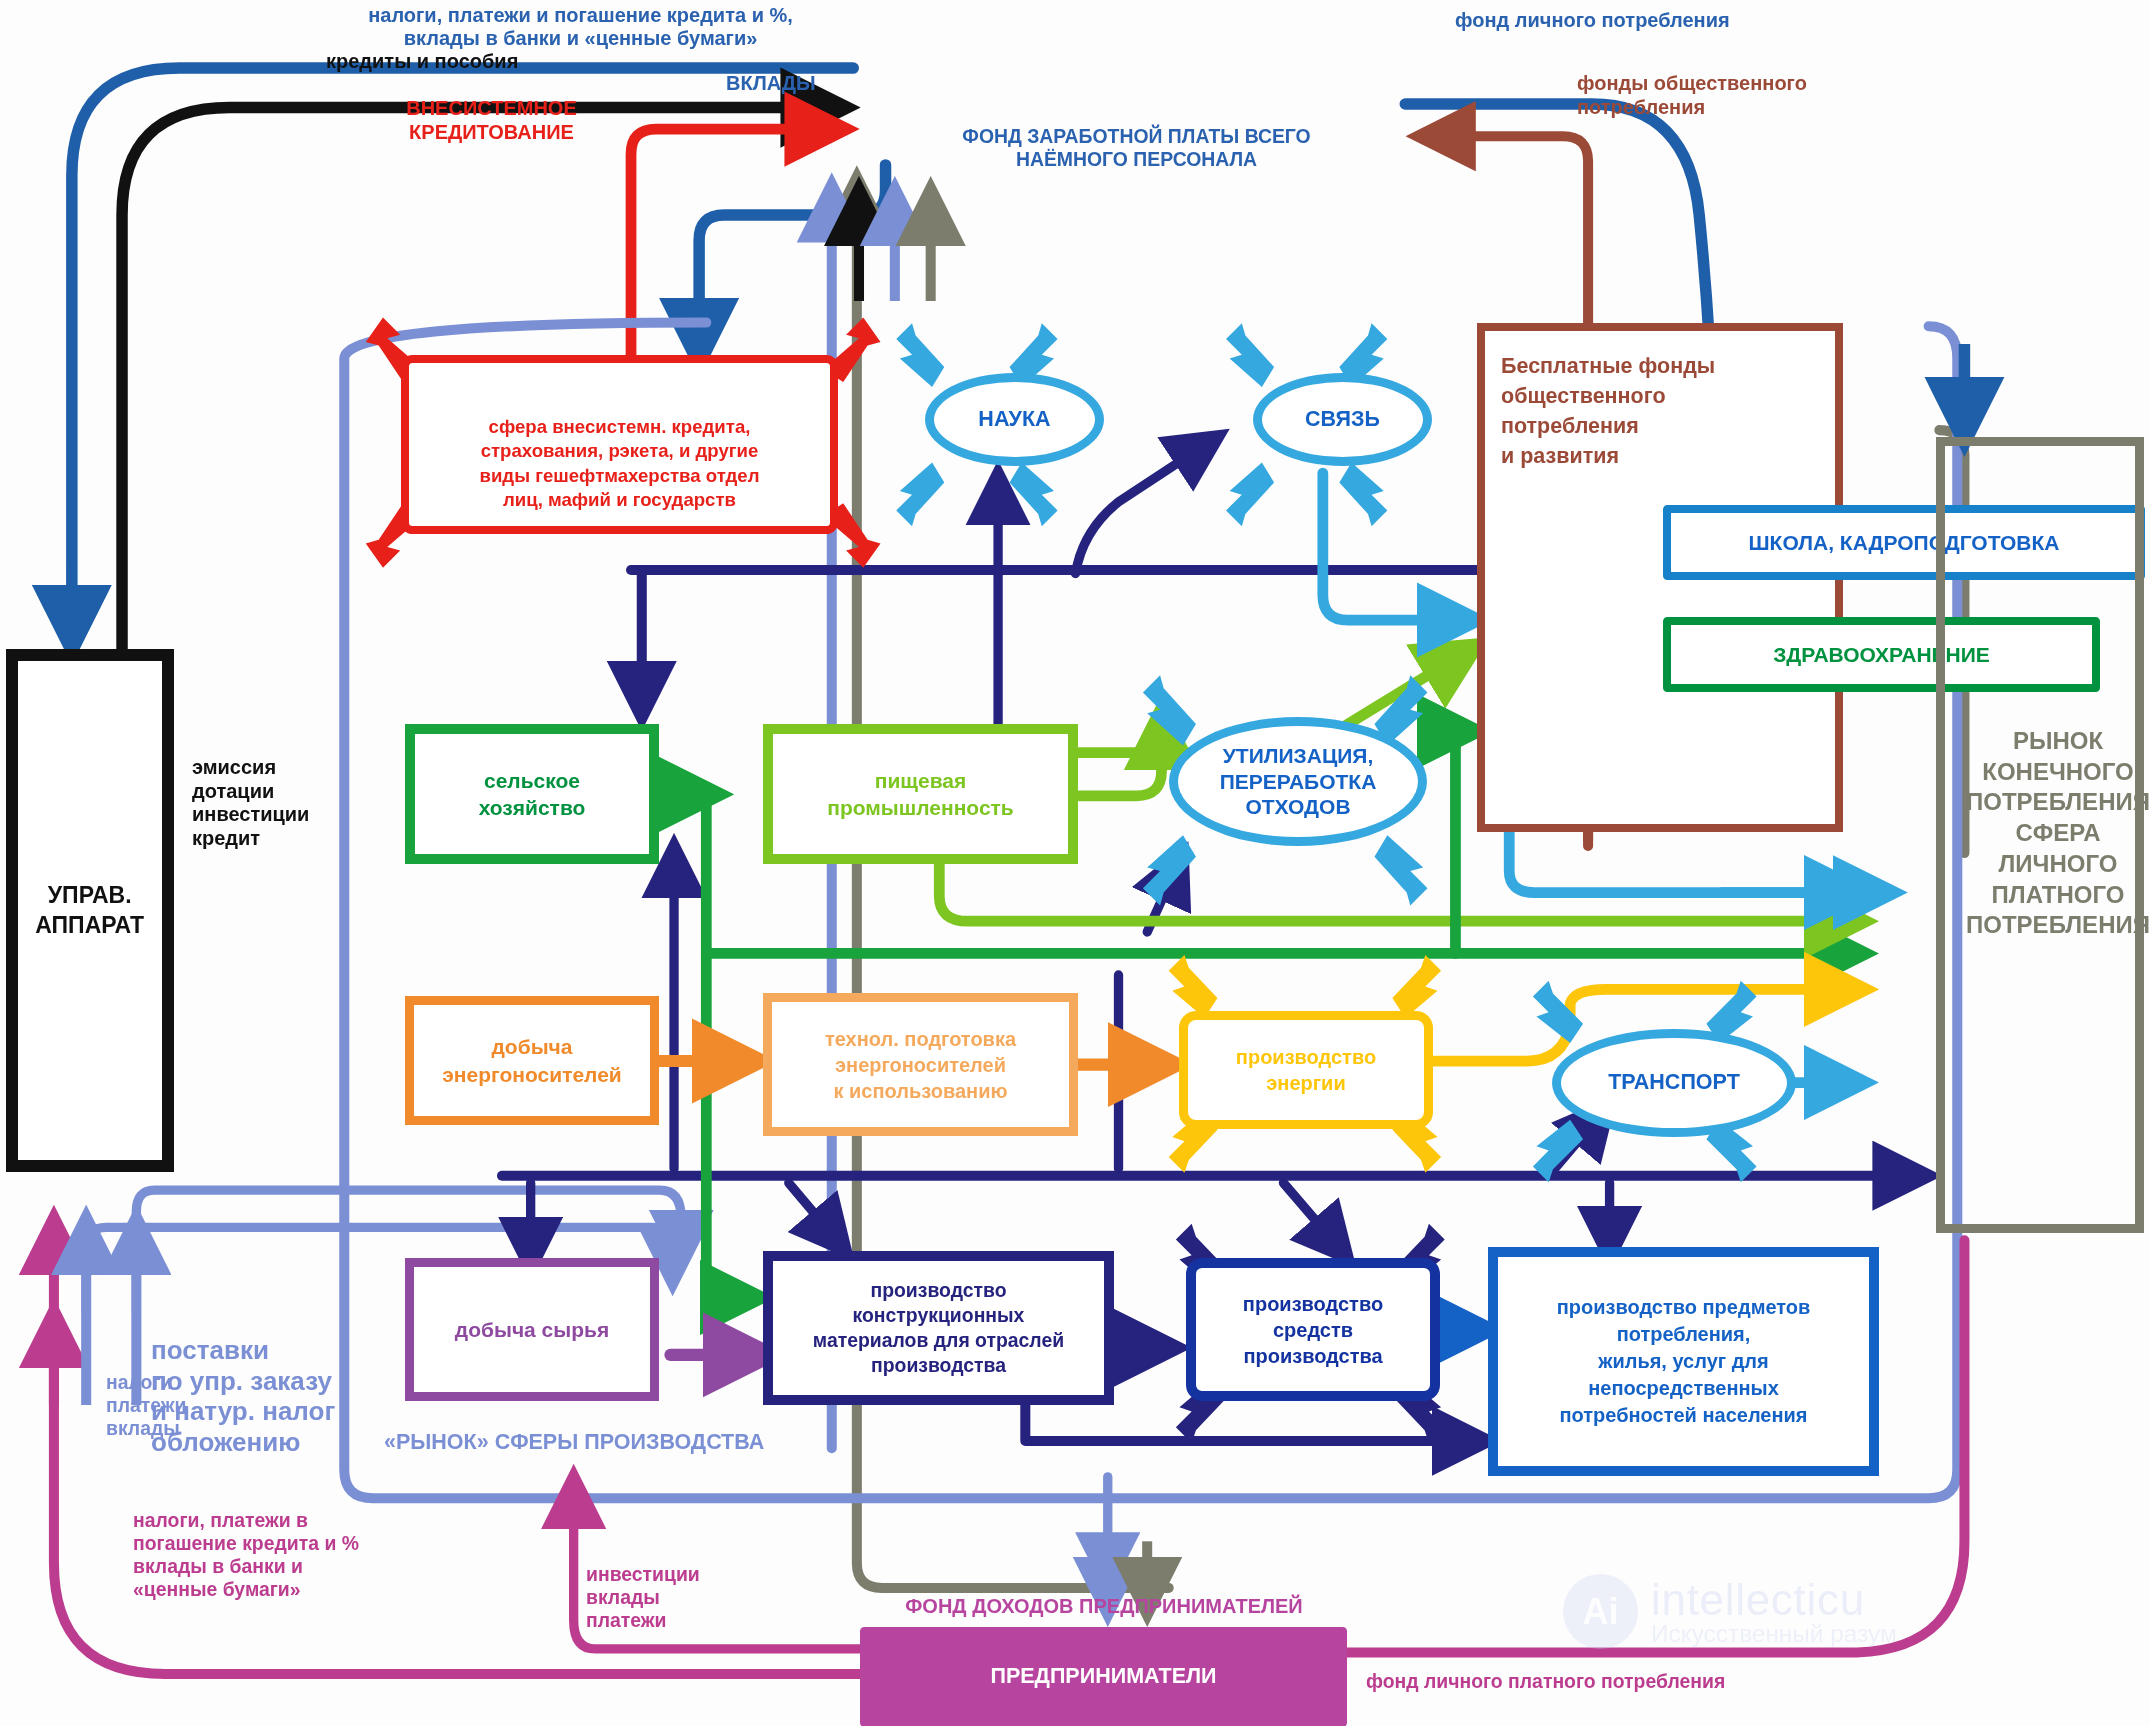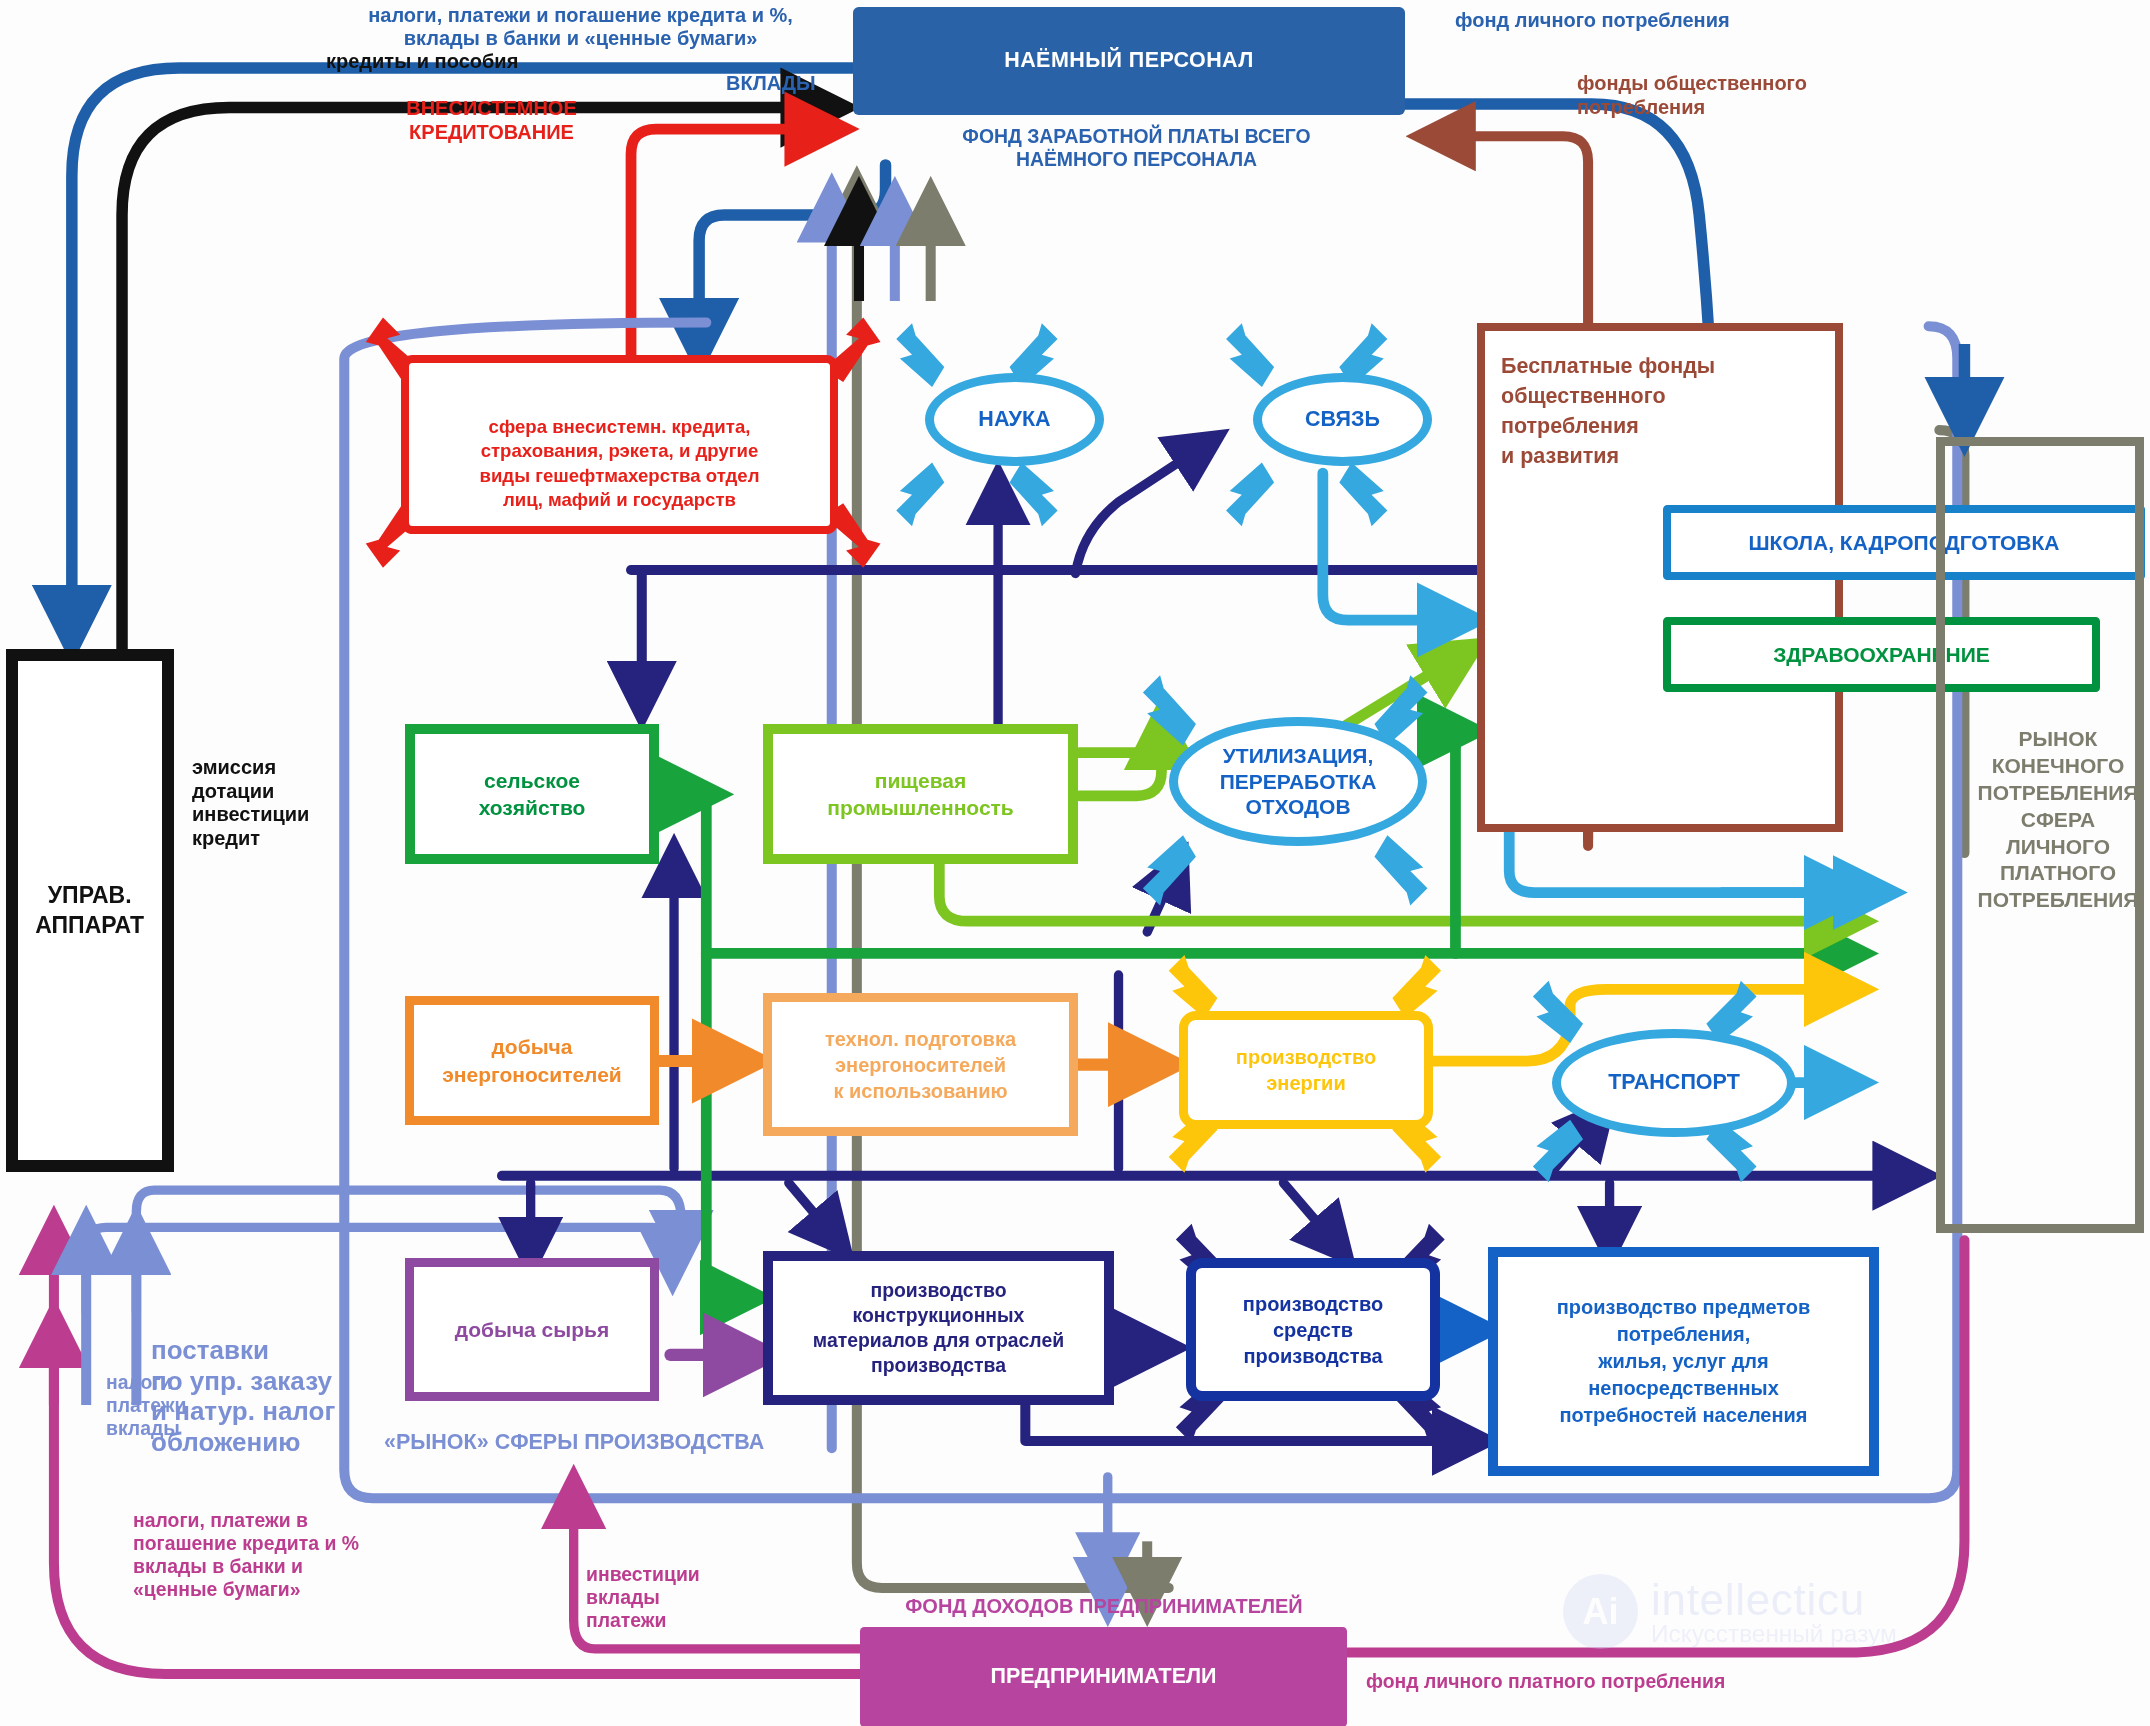--- a/index.html
+++ b/index.html
@@ -238,23 +238,20 @@
 
     <g>
       <path d="M2740,480 L2740,615" stroke="#1f5fa9" stroke-width="16" fill="none" marker-end="url(#mBlue)"></path>
     </g>
 
     <g>
       <path d="M2400,1245 H2640" stroke="#35a8e0" stroke-width="15" fill="none" marker-end="url(#mLBlue)"></path>
     </g>
   </svg>
 
-  <div class="node" style="left:853px;top:7.2px;width:552px;height:108px;background:#2a62a8;border-radius:5.7px;color:#fff;font-size:21.5px;letter-spacing:0.4px;">
-    <span>НАЁМНЫЙ ПЕРСОНАЛ</span>
-  </div>
   <div class="lbl" style="left:871px;top:125px;width:531px;text-align:center;color:#2a62b0;font-size:19.4px;">ФОНД ЗАРАБОТНОЙ ПЛАТЫ ВСЕГО
 НАЁМНОГО ПЕРСОНАЛА</div>
 
   <div class="node rect" style="left:5.7px;top:649px;width:168px;height:523px;border:12.2px solid #111;background:#fff;color:#111;font-size:23px;">
     <span style="white-space:pre-line;">УПРАВ.
 АППАРАТ</span>
   </div>
 
   <div class="node rect" style="left:401px;top:355px;width:437px;height:179px;border:8px solid #e8201a;border-radius:11.5px;background:#fff;color:#e8201a;font-size:18.6px;padding:4.3px 10px;box-sizing:border-box;">
     <span style="white-space:pre-line;margin-top:38px;">сфера внесистемн. кредита,
@@ -272,21 +269,21 @@
 
   <div class="node rect" style="left:1663px;top:505px;width:482px;height:75px;border:8px solid #1781c9;border-radius:4.3px;background:#fff;color:#1462c6;font-size:21px;">
     <span>ШКОЛА, КАДРОПОДГОТОВКА</span>
   </div>
 
   <div class="node rect" style="left:1663px;top:617px;width:437px;height:75px;border:8px solid #00923f;border-radius:4.3px;background:#fff;color:#00923f;font-size:21px;">
     <span>ЗДРАВООХРАНЕНИЕ</span>
   </div>
 
 
-  <div class="node rect" style="left:1936px;top:437px;width:208px;height:796px;border:9.3px solid #7d7d6e;background:transparent;color:#7d7d6e;font-size:21px;align-items:flex-start;padding-top:280px;box-sizing:border-box;padding-left:36px;">
+  <div class="node rect" style="left:1936px;top:437px;width:208px;height:796px;border:9.3px solid #7d7d6e;background:transparent;color:#7d7d6e;font-size:24px;align-items:flex-start;padding-top:280px;box-sizing:border-box;padding-left:36px;">
     <span style="white-space:pre-line;text-align:center;line-height:1.28;">РЫНОК
 КОНЕЧНОГО
 ПОТРЕБЛЕНИЯ
 СФЕРА
 ЛИЧНОГО
 ПЛАТНОГО
 ПОТРЕБЛЕНИЯ</span>
   </div>
 
   <div class="node" style="left:925px;top:373px;width:179px;height:93px;border:9.3px solid #35a8e0;border-radius:50%;background:#fff;color:#1462c6;font-size:21.5px;">

